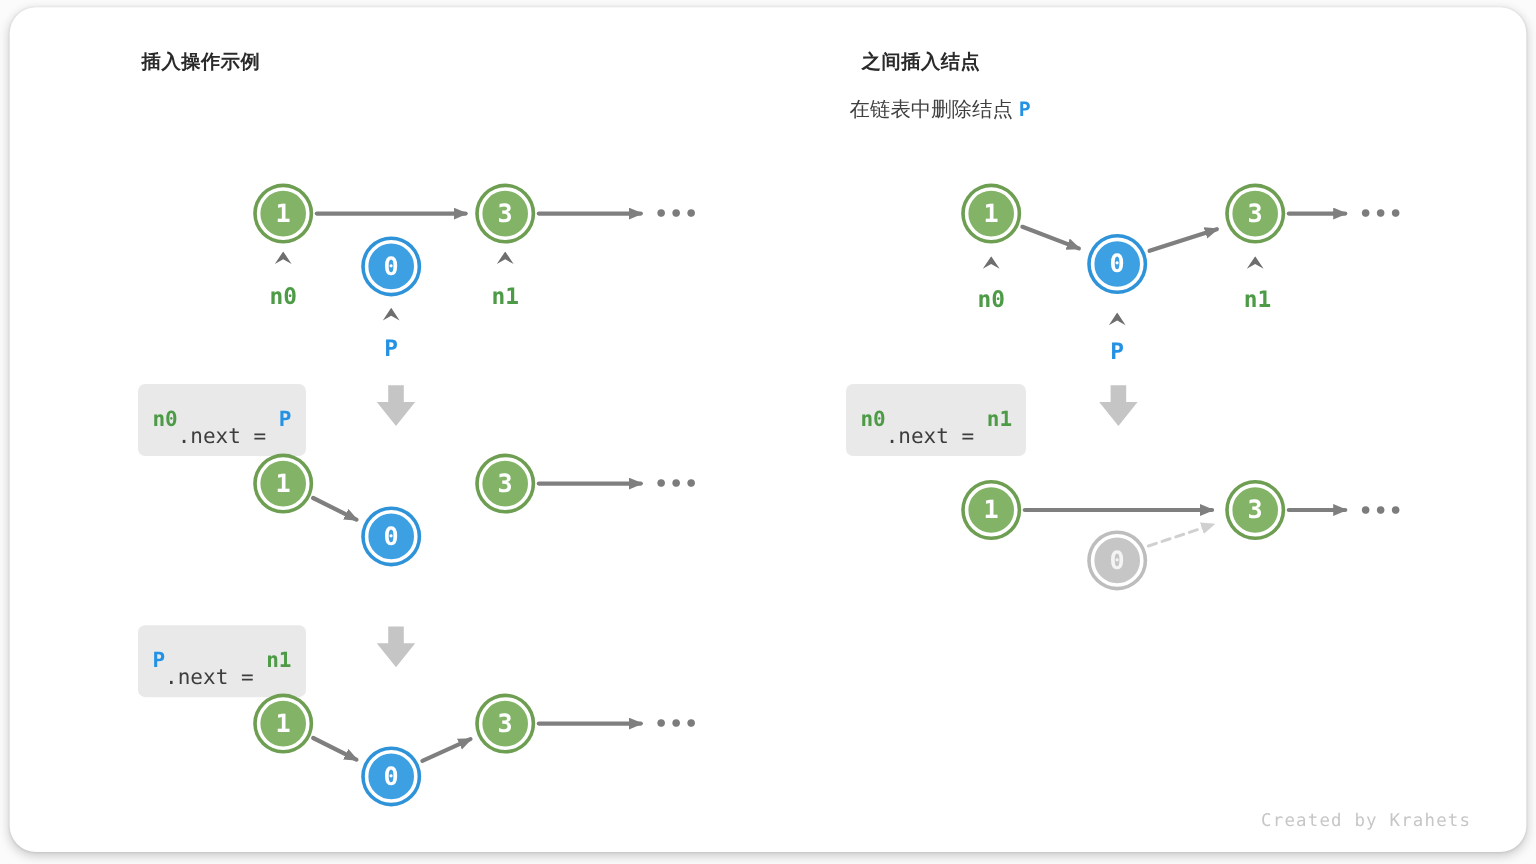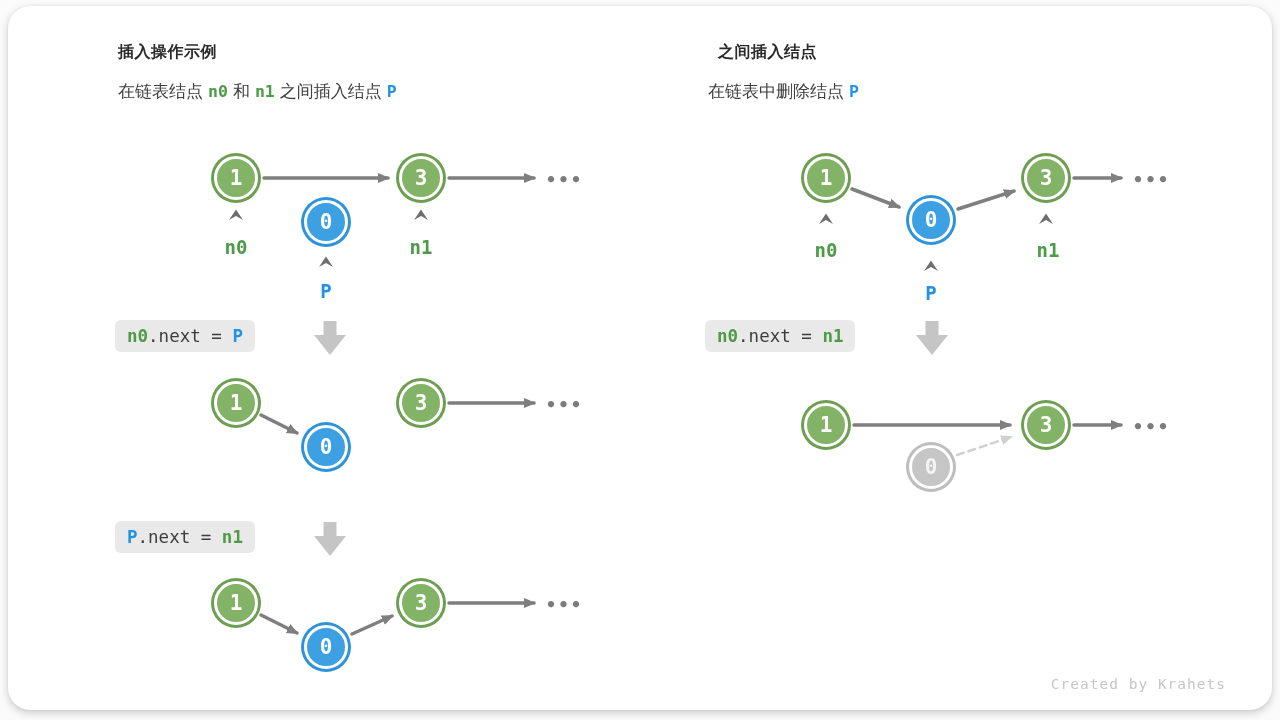--- a/index.html
+++ b/index.html
@@ -30,21 +30,21 @@
   .node.x .digit{color:#f4f4f4;}
   .dots{position:absolute;transform:translate(-50%,-50%);font-size:18px;font-weight:700;
         letter-spacing:1px;color:var(--dots-gray);font-family:"DejaVu Sans","Liberation Sans",sans-serif;}
   .nlabel{position:absolute;transform:translate(-50%,-50%);font-family:"DejaVu Sans Mono","Liberation Mono",monospace;
           font-weight:700;font-size:19px;}
   .caret{position:absolute;transform:translate(-50%,-50%);width:15px;height:11px;}
   .caret svg{display:block;}
   .codebox{position:absolute;display:inline-flex;align-items:center;background:var(--code-bg);
            border-radius:6px;padding:6px 12px;font-family:"DejaVu Sans Mono","Liberation Mono",monospace;
            font-size:17.5px;white-space:pre;}
-  .codebox .op{color:var(--code-text);}
+  .codebox .op{color:var(--code-text);margin-top:28px;}
   .codebox .v{font-weight:700;}
   .blockarrow{position:absolute;transform:translate(-50%,-50%);width:36px;height:40px;}
   .arrow-layer{position:absolute;left:0;top:0;width:1280px;height:720px;z-index:2;pointer-events:none;}
   .arrow-layer line{stroke:var(--arrow-gray);stroke-width:3.5;stroke-linecap:round;}
   .arrow-layer line.dashed{stroke:var(--arrow-light);stroke-width:2.5;stroke-dasharray:7 5;}
   #ah path{fill:var(--arrow-gray);} #ahl path{fill:var(--arrow-light);}
   .footer{position:absolute;font-family:"DejaVu Sans Mono","Liberation Mono",monospace;
           font-size:14.5px;letter-spacing:1px;color:var(--footer-text);}
 </style>
 </head>
@@ -76,21 +76,20 @@
     <line x1="852" y1="189" x2="899" y2="207" marker-end="url(#ah)"></line>
     <line x1="958" y1="209" x2="1014" y2="191" marker-end="url(#ah)"></line>
     <line x1="1074" y1="178" x2="1121" y2="178" marker-end="url(#ah)"></line>
 
     <line x1="854" y1="425" x2="1010" y2="425" marker-end="url(#ah)"></line>
     <line x1="1074" y1="425" x2="1121" y2="425" marker-end="url(#ah)"></line>
     <line class="dashed" x1="957" y1="455" x2="1011" y2="437" marker-end="url(#ahl)"></line>
   </svg>
 
   <h2 class="panel-title" style="left:118px;top:42px">插入操作示例</h2>
-  <p class="panel-subtitle" style="left:118px;top:80px"><span>在链表结点</span><span class="var green">n0</span><span>和</span><span class="var green">n1</span><span>之间插入结点</span><span class="var blue">P</span></p>
 
   <div class="node g" style="left:236px;top:178px">
       <span class="digit">1</span>
     </div>
   <div class="node g" style="left:421px;top:178px">
       <span class="digit">3</span>
     </div>
   <div class="node b" style="left:326px;top:222px">
       <span class="digit">0</span>
     </div>

